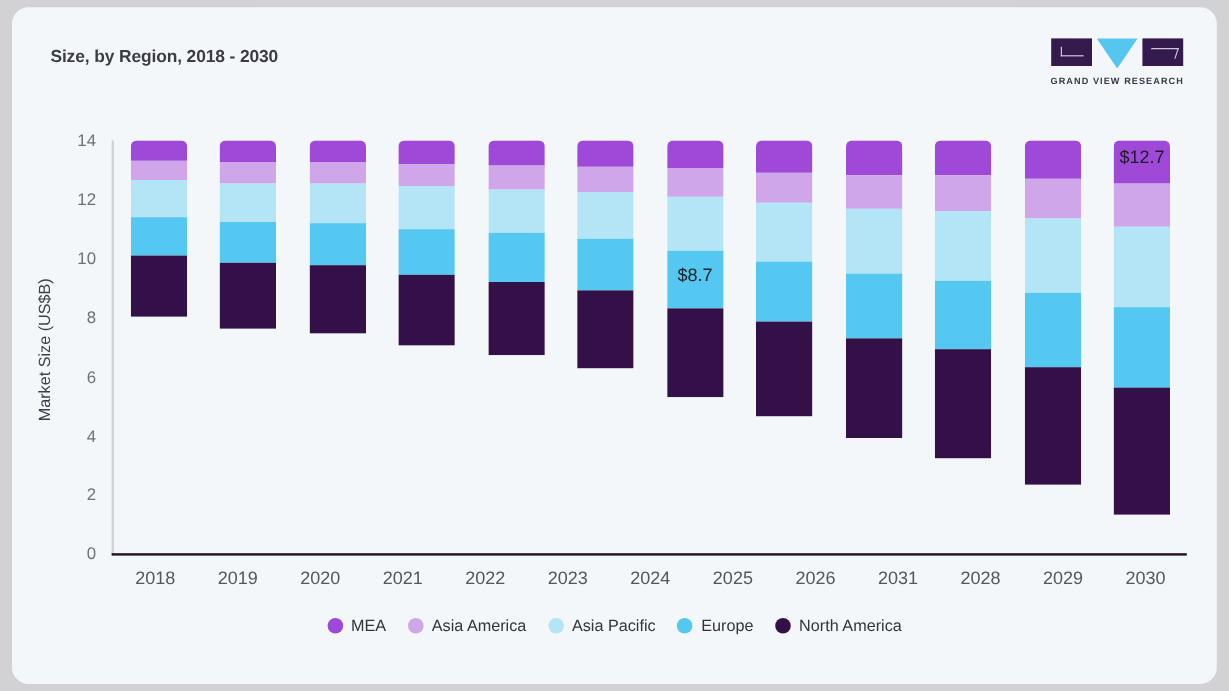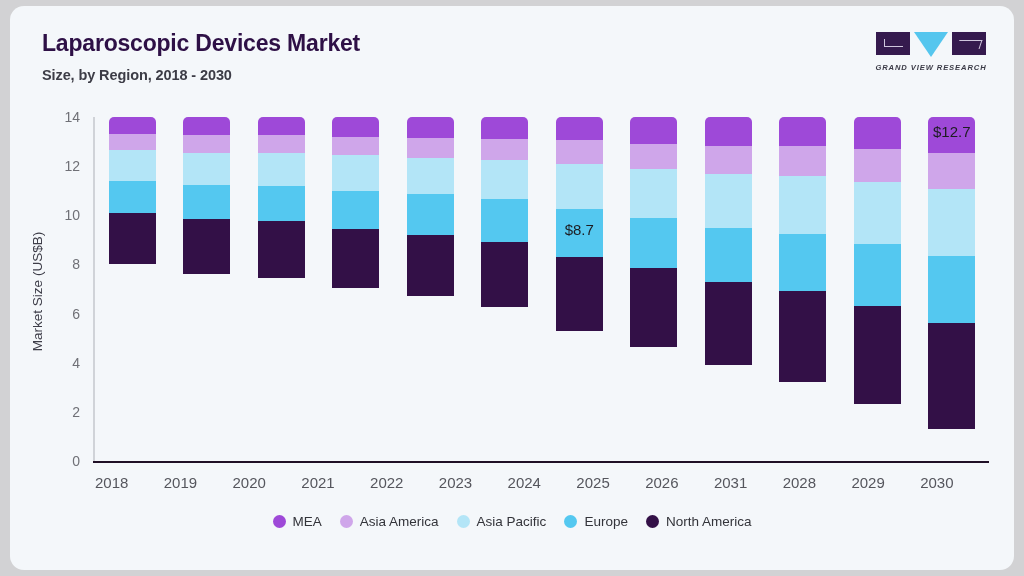--- a/index.html
+++ b/index.html
@@ -47,21 +47,21 @@
     transform: skewX(-18deg);
   }
   #logo-triangle {
     width: 0; height: 0;
     border-left: 17px solid transparent;
     border-right: 17px solid transparent;
     border-top: 25px solid #55c6ee;
   }
   #logo-text {
     margin-top: 5px; text-align: center;
-    font-size: 7.6px; font-weight: bold; color: #3a3a46; letter-spacing: 0.9px; font-style: italic;
+    font-size: 7.6px; font-weight: bold; color: #3a3a46; letter-spacing: 0.9px;
   }
 
   
   #plot {
     position: absolute;
     left: 0; top: 0; width: 1004px; height: 564px;
   }
   #ylabel {
     position: absolute;
     left: -73px; top: 278px;
@@ -109,40 +109,39 @@
     width: 90px; text-align: center;
     font-size: 15px; color: #1d1d22;
     white-space: nowrap;
   }
 
   #xtick-wrap {
     position: absolute; left: 85px; top: 468px; width: 894px;
     display: flex; justify-content: space-around;
   }
   .xtick {
-    flex: 1 1 0; text-align: left;
+    flex: 1 1 0; text-align: center;
     font-size: 15px; color: #55565d;
   }
 
   
   #legend {
     position: absolute; left: 0; top: 508px; width: 1004px;
     display: flex; justify-content: center; align-items: flex-start; gap: 18px;
   }
   .legend-item { display: flex; align-items: center; gap: 7px; }
   .legend-dot { width: 13px; height: 13px; border-radius: 50%; }
   .legend-label { font-size: 13.5px; color: #33343a; white-space: nowrap; }
 </style>
 </head>
 <body>
 
 <div id="card">
 
   <div id="header">
-    <div id="chart-title">Laparoscopic Devices Market</div>
     <div id="chart-subtitle">Size, by Region, 2018 - 2030</div>
   </div>
 
   <div id="logo">
     <div id="logo-marks">
       <div class="logo-block left"></div>
       <div id="logo-triangle"></div>
       <div class="logo-block right"></div>
     </div>
     <div id="logo-text">GRAND VIEW RESEARCH</div>

